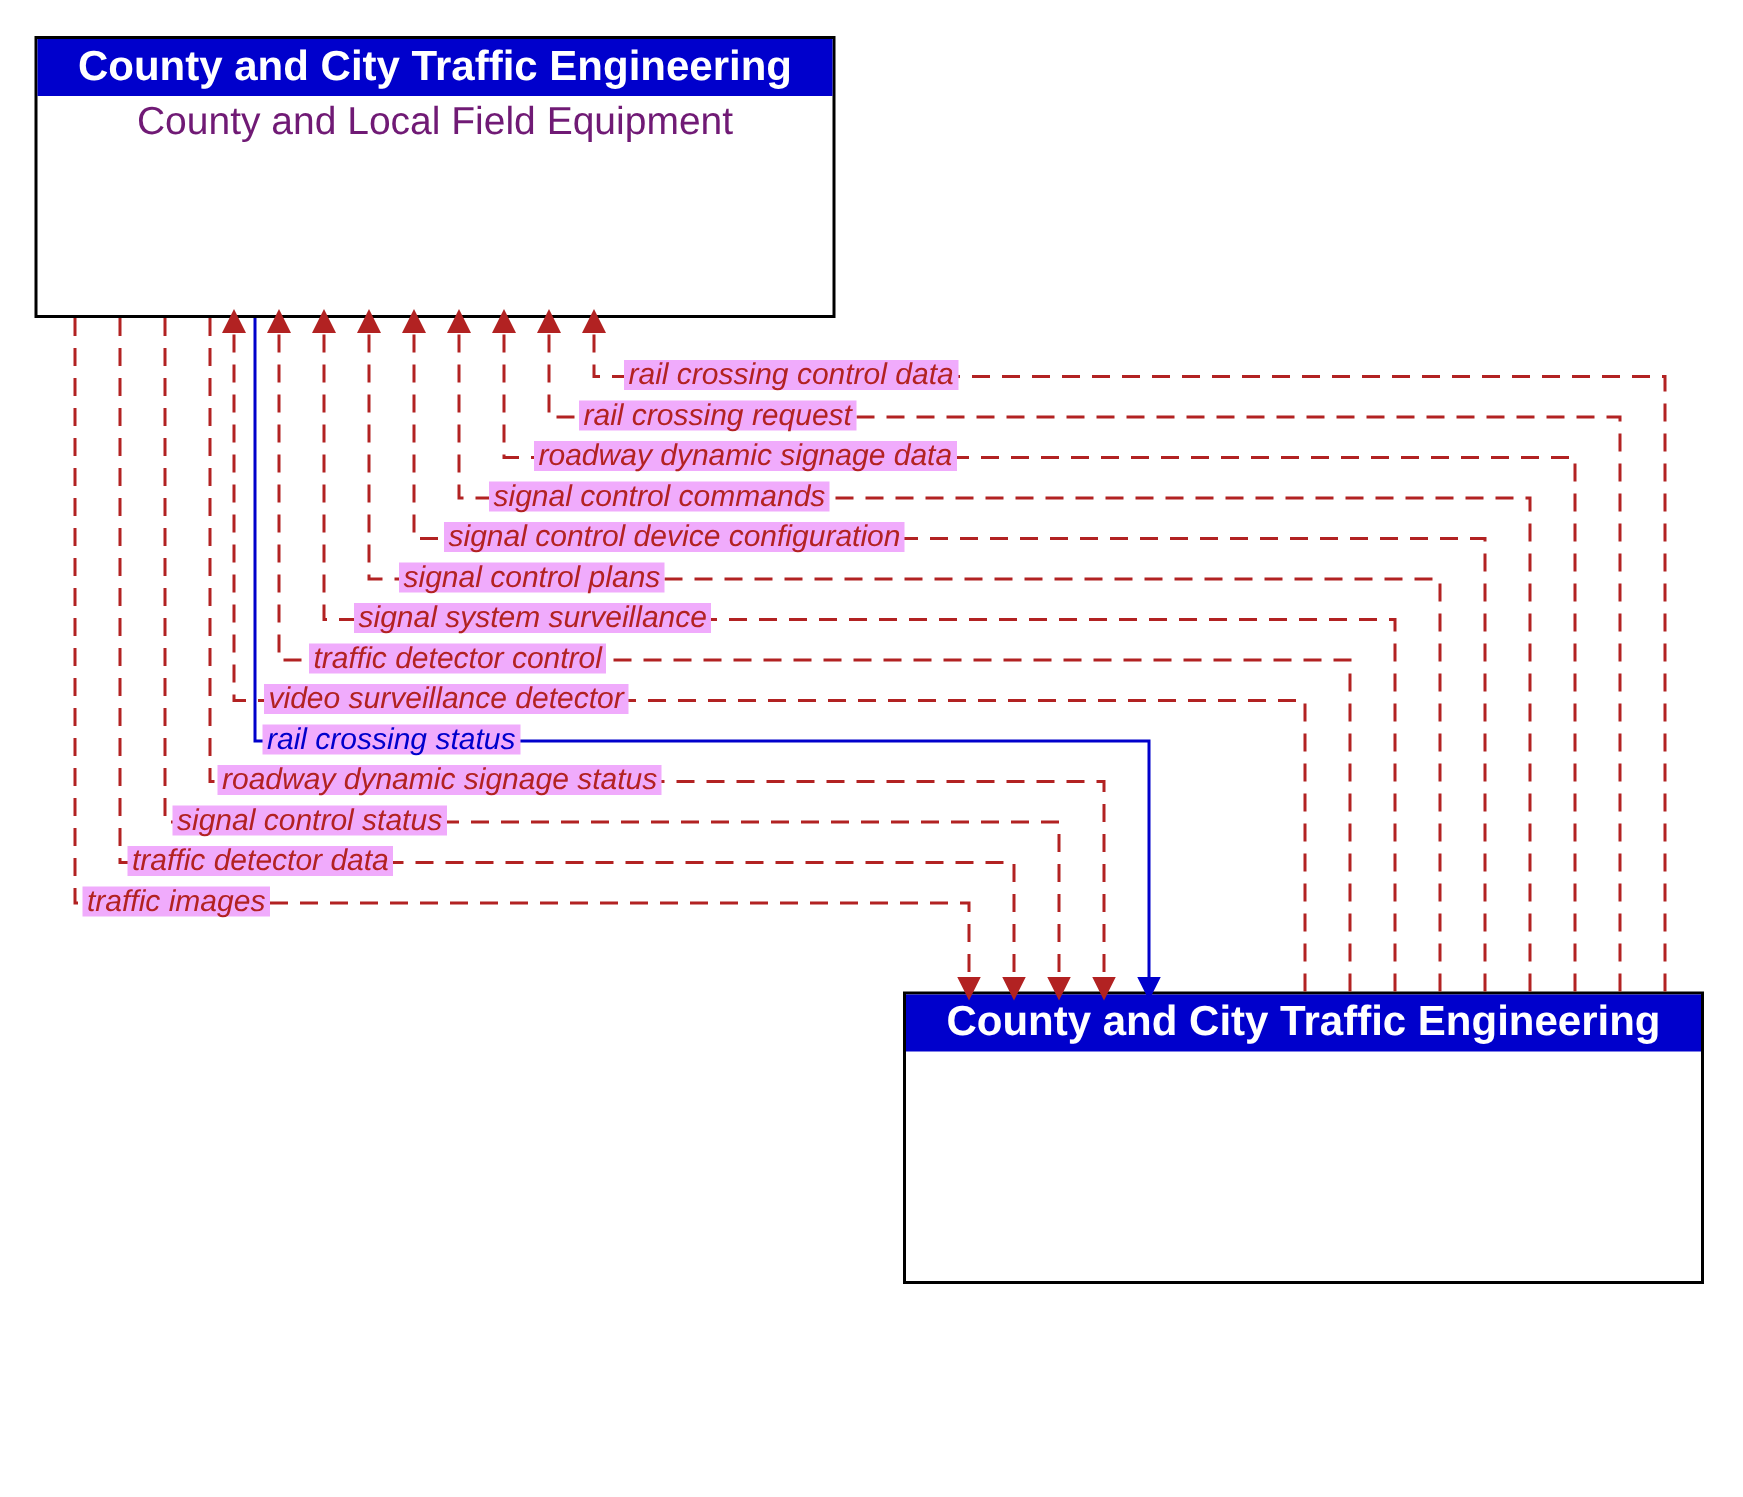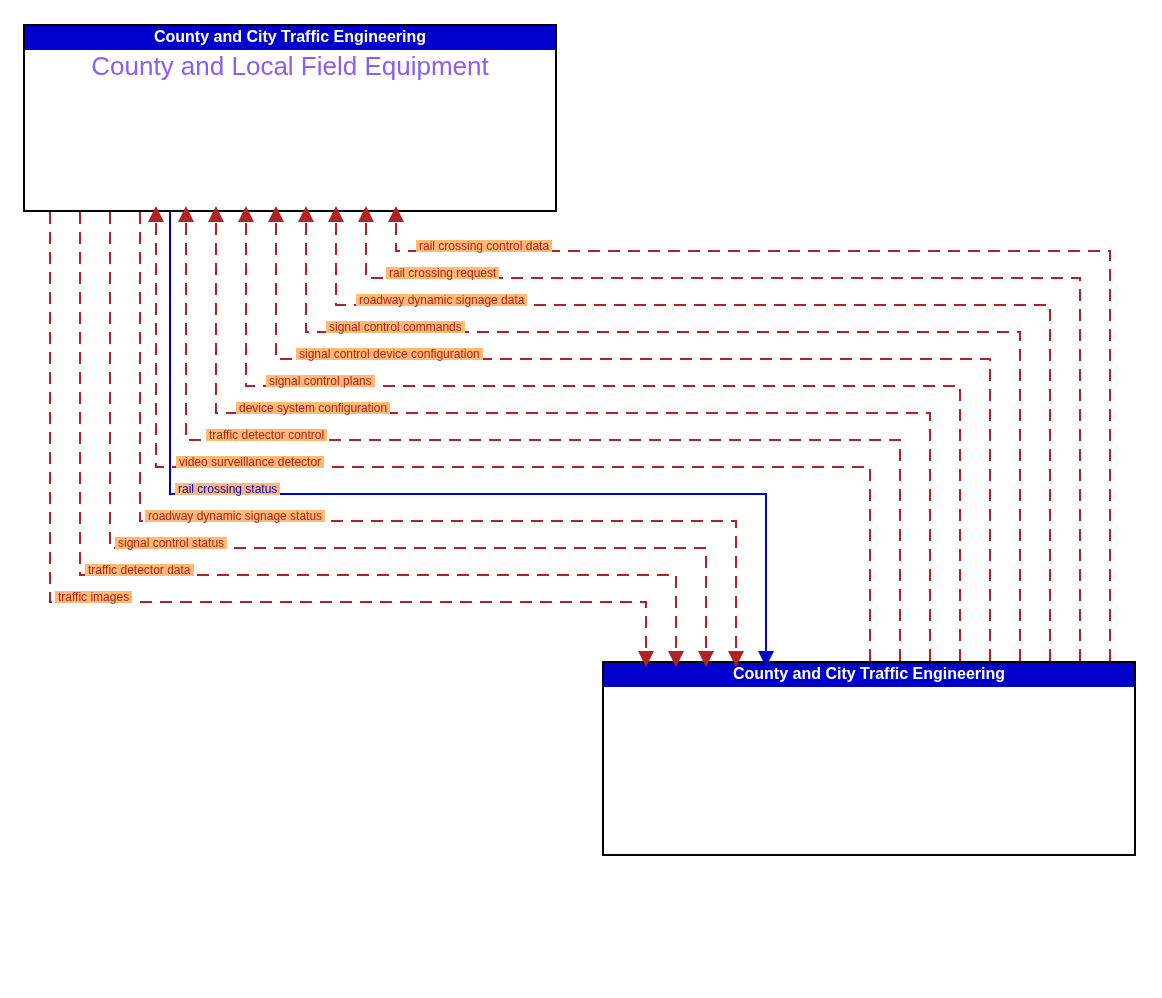--- a/index.html
+++ b/index.html
@@ -14,38 +14,39 @@
   .box {
     position: absolute;
     border: 2px solid #000;
     background: #fff;
     box-sizing: border-box;
   }
   .box-header {
     background: #0000cc;
     color: #fff;
     font-weight: bold;
-    font-size: 16px;
+    font-size: 28px;
     text-align: center;
     padding: 2px 0 4px 0;
   }
   .box-title {
-    color: #8b5cf6;
+    color: #701a75;
     font-size: 26px;
     text-align: center;
     padding-top: 2px;
     line-height: 1.15;
   }
   .flow-label {
     position: absolute;
-    font-size: 12px;
+    font-size: 20px;
     white-space: nowrap;
-    background: #fdba74;
+    background: #f0abfc;
     padding: 0 3px;
     line-height: 1;
+    font-style: italic;
   }
   .planned { color: #b22222; }
   .existing { color: #0000cc; }
   .legend {
     position: absolute;
     left: 30px;
     top: 942px;
     font-size: 20px;
   }
   .legend-row {
@@ -104,21 +105,21 @@
     <path d="M 50 212 L 50 602 L 646 602 L 646 659" fill="none" stroke="#b22222" stroke-width="2" stroke-dasharray="12,8" marker-end="url(#arr-planned)"></path>
   </svg>
 
 <div id="labels">
     <div class="flow-label planned" style="left: 416px; top: 240px;">rail crossing control data</div>
     <div class="flow-label planned" style="left: 386px; top: 267px;">rail crossing request</div>
     <div class="flow-label planned" style="left: 356px; top: 294px;">roadway dynamic signage data</div>
     <div class="flow-label planned" style="left: 326px; top: 321px;">signal control commands</div>
     <div class="flow-label planned" style="left: 296px; top: 348px;">signal control device configuration</div>
     <div class="flow-label planned" style="left: 266px; top: 375px;">signal control plans</div>
-    <div class="flow-label planned" style="left: 236px; top: 402px;">device system configuration</div>
+    <div class="flow-label planned" style="left: 236px; top: 402px;">signal system surveillance</div>
     <div class="flow-label planned" style="left: 206px; top: 429px;">traffic detector control</div>
     <div class="flow-label planned" style="left: 176px; top: 456px;">video surveillance detector</div>
     <div class="flow-label existing" style="left: 175px; top: 483px;">rail crossing status</div>
     <div class="flow-label planned" style="left: 145px; top: 510px;">roadway dynamic signage status</div>
     <div class="flow-label planned" style="left: 115px; top: 537px;">signal control status</div>
     <div class="flow-label planned" style="left: 85px; top: 564px;">traffic detector data</div>
     <div class="flow-label planned" style="left: 55px; top: 591px;">traffic images</div>
   </div>
 
 <div class="legend">

